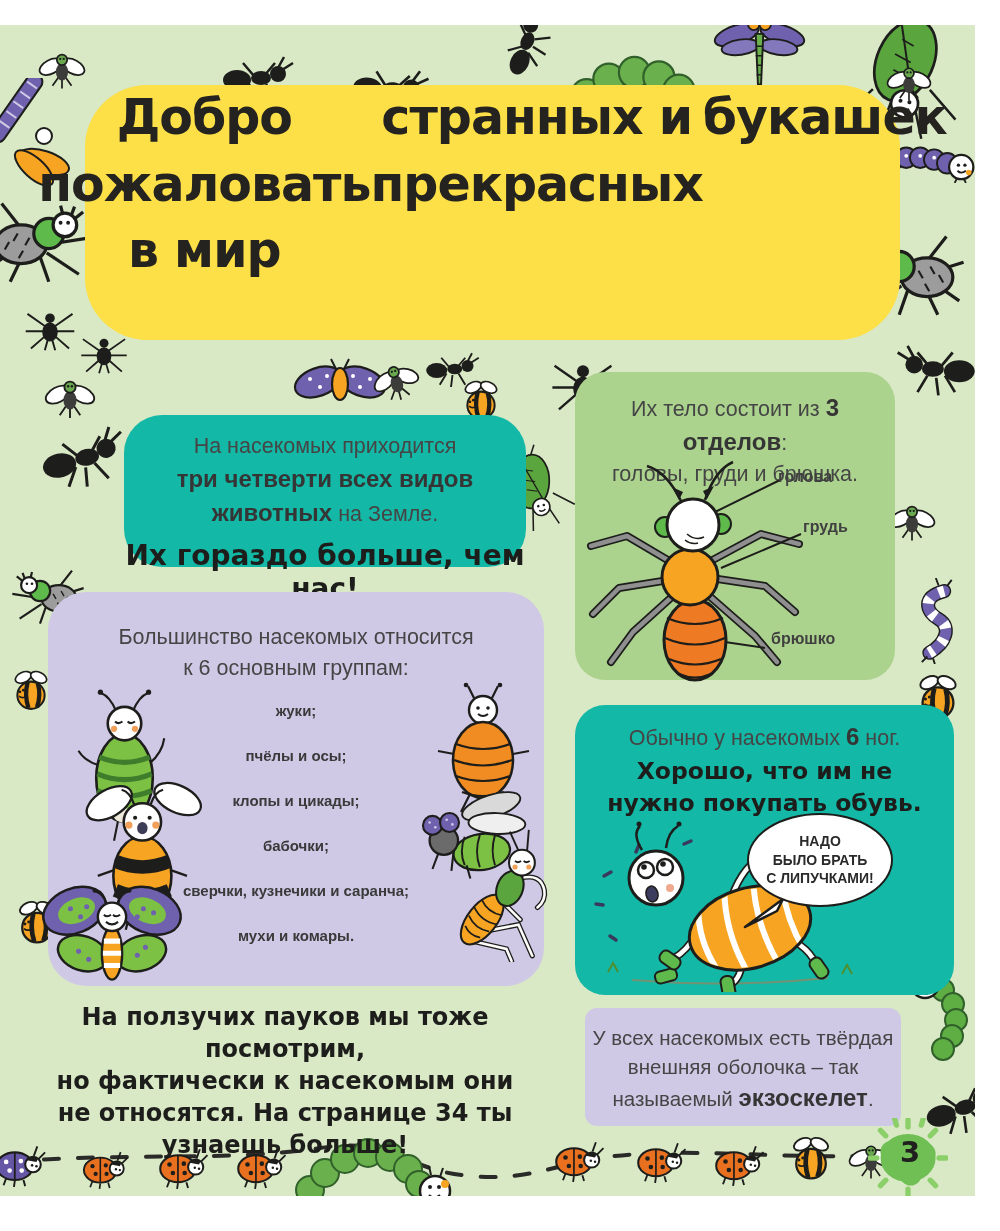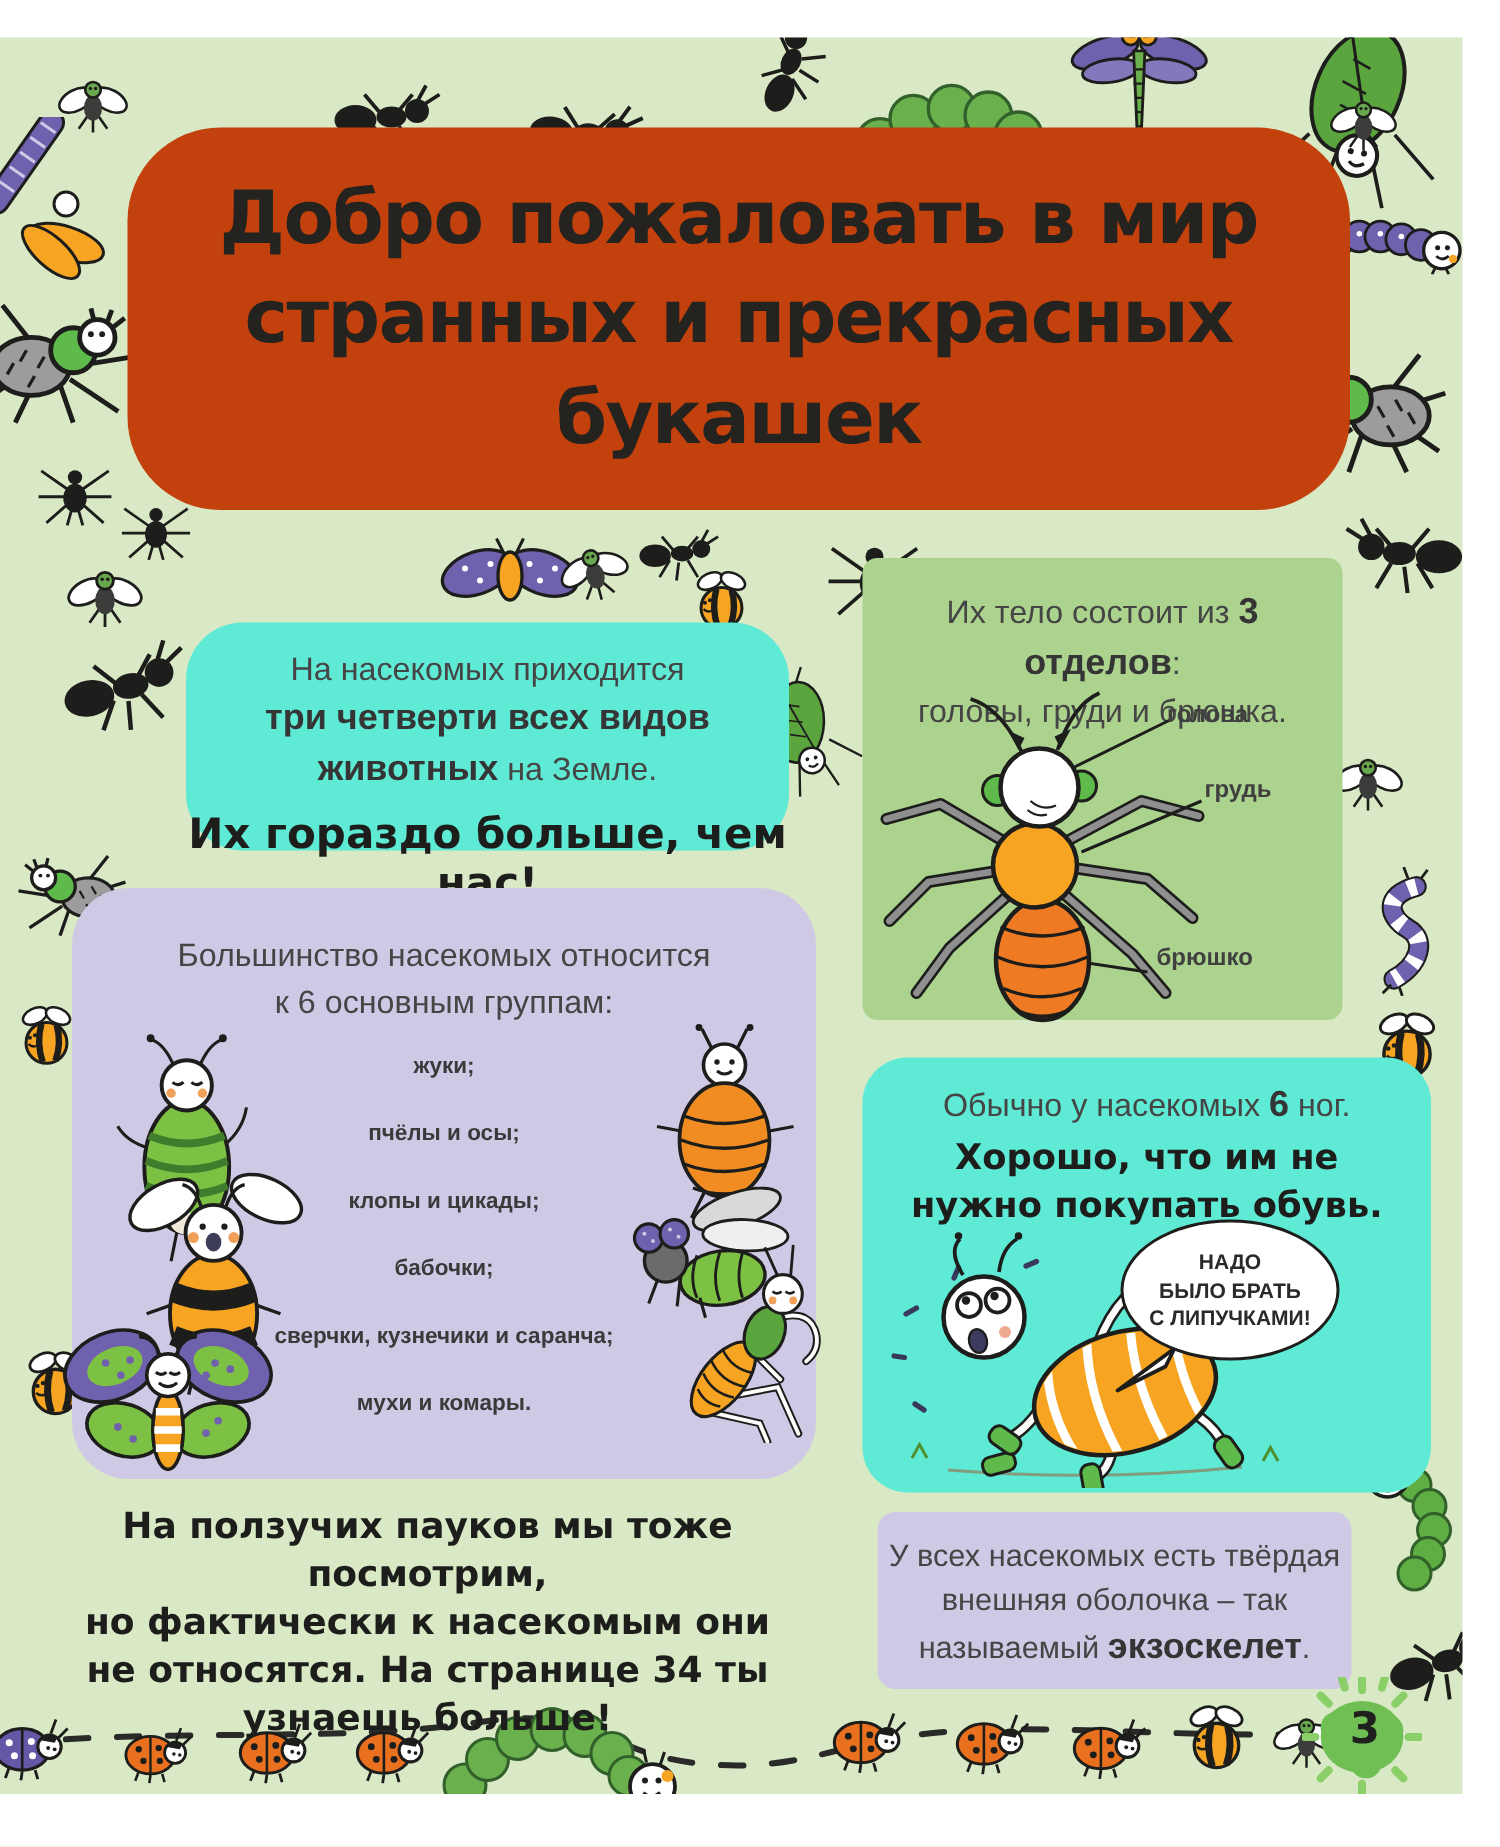--- a/index.html
+++ b/index.html
@@ -2,27 +2,27 @@
 <html><head>
 <meta charset="utf-8">
 <style>
 *{margin:0;padding:0;box-sizing:border-box}
 html,body{width:1000px;height:1231px}
 body{position:relative;background:#fff;font-family:"Liberation Sans",sans-serif;overflow:hidden}
 .pagebg{position:absolute;left:0;top:25px;width:975px;height:1171px;background:#d9e8c5}
 #decor{position:absolute;left:0;top:25px;width:975px;height:1171px;overflow:hidden}
 .d{position:absolute;overflow:visible}
 .box{position:absolute;z-index:1}
-.banner{left:85px;top:85px;width:815px;height:255px;background:#c2410c;border-radius:62px;display:flex;flex-direction:column;justify-content:center;text-align:center}
+.banner{left:85px;top:85px;width:815px;height:255px;background:#fde047;border-radius:62px;display:flex;flex-direction:row;justify-content:center;text-align:center}
 .banner div{font-family:"DejaVu Sans",sans-serif;font-weight:bold;font-size:49px;line-height:1.36;color:#24231f;letter-spacing:-1px}
-.peach{background:#5eead4}
+.peach{background:#14b8a6}
 .purpleb{background:#cfc9e6}
 .greenb{background:#abd38d}
 #b-species{left:124px;top:415px;width:402px;height:152px;border-radius:38px;padding-top:16px;text-align:center}
-#b-anatomy{left:575px;top:372px;width:320px;height:308px;border-radius:10px;padding-top:19px;text-align:center}
+#b-anatomy{left:575px;top:372px;width:320px;height:308px;border-radius:30px;padding-top:19px;text-align:center}
 #b-groups{left:48px;top:592px;width:496px;height:394px;border-radius:38px;padding-top:30px;text-align:center}
 #b-legs{left:575px;top:705px;width:379px;height:290px;border-radius:30px;padding-top:15px;text-align:center}
 #b-exo{left:585px;top:1008px;width:316px;height:118px;border-radius:12px;padding-top:15px;text-align:center}
 .t{font-size:21.5px;line-height:1.42;color:#454545}
 .t b{font-size:24px;color:#353535}
 #b-exo .t{font-size:20.5px;line-height:1.42}
 .hand{font-family:"DejaVu Sans",sans-serif;font-weight:bold;color:#1d1d1b}
 #b-species .hand{font-size:28px;margin-top:9px}
 #b-legs .hand{font-size:23.5px;line-height:1.35;margin-top:2px}
 .glist{margin-top:14px}

